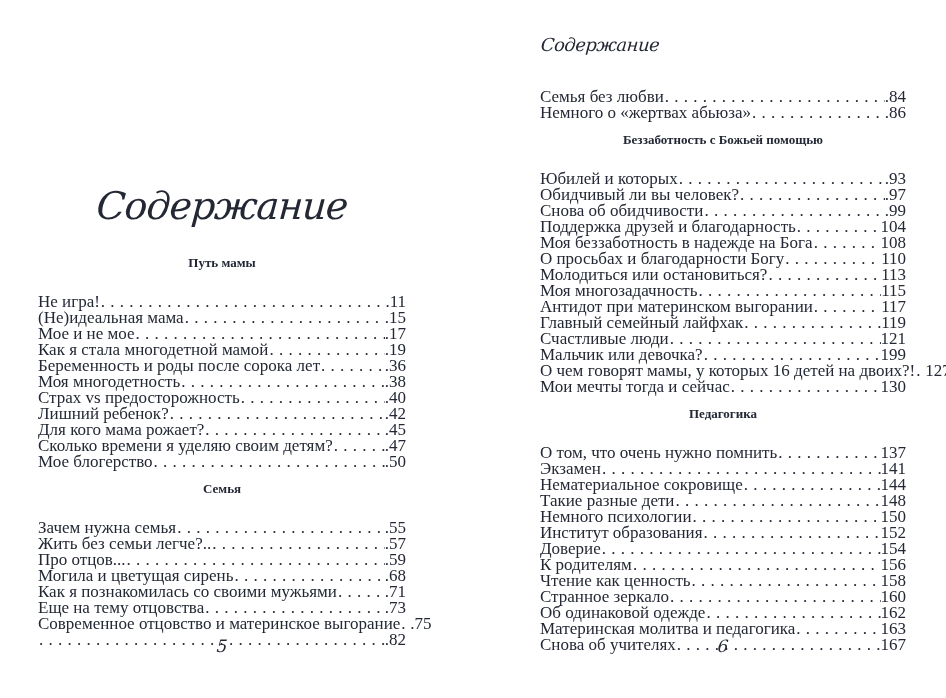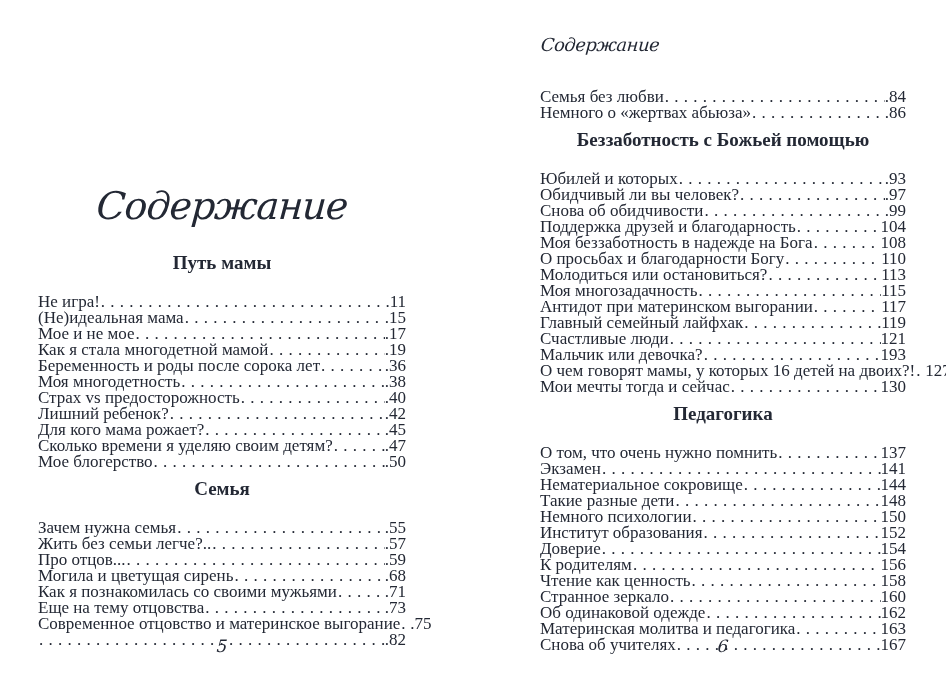--- a/index.html
+++ b/index.html
@@ -31,21 +31,21 @@
   .running-header{
     margin-top:32px;
     font-size:18px;
     line-height:25px;
     letter-spacing:-0.5px;
     transform:skewX(-4deg);
     transform-origin:left bottom;
   }
   .sec-heading{
     font-weight:bold;
-    font-size:19px;
+    font-size:13px;
     line-height:20px;
     text-align:center;
     margin:21px 0 9px 0;
   }
   .entries{display:block;}
   .cont-entries{margin-top:20px;}
   .row{
     display:flex;
     align-items:baseline;
     font-size:17px;
@@ -257,21 +257,21 @@
             <span class="pg">119</span>
           </div>
           <div class="row">
             <span class="t">Счастливые люди</span>
             <span class="leader"></span>
             <span class="pg">121</span>
           </div>
           <div class="row">
             <span class="t">Мальчик или девочка?</span>
             <span class="leader"></span>
-            <span class="pg">193</span>
+            <span class="pg">199</span>
           </div>
           <div class="row">
             <span class="t">О чем говорят мамы, у которых 16 детей на двоих?!</span>
             <span class="leader"></span>
             <span class="pg">127</span>
           </div>
           <div class="row">
             <span class="t">Мои мечты тогда и сейчас</span>
             <span class="leader"></span>
             <span class="pg">130</span>

